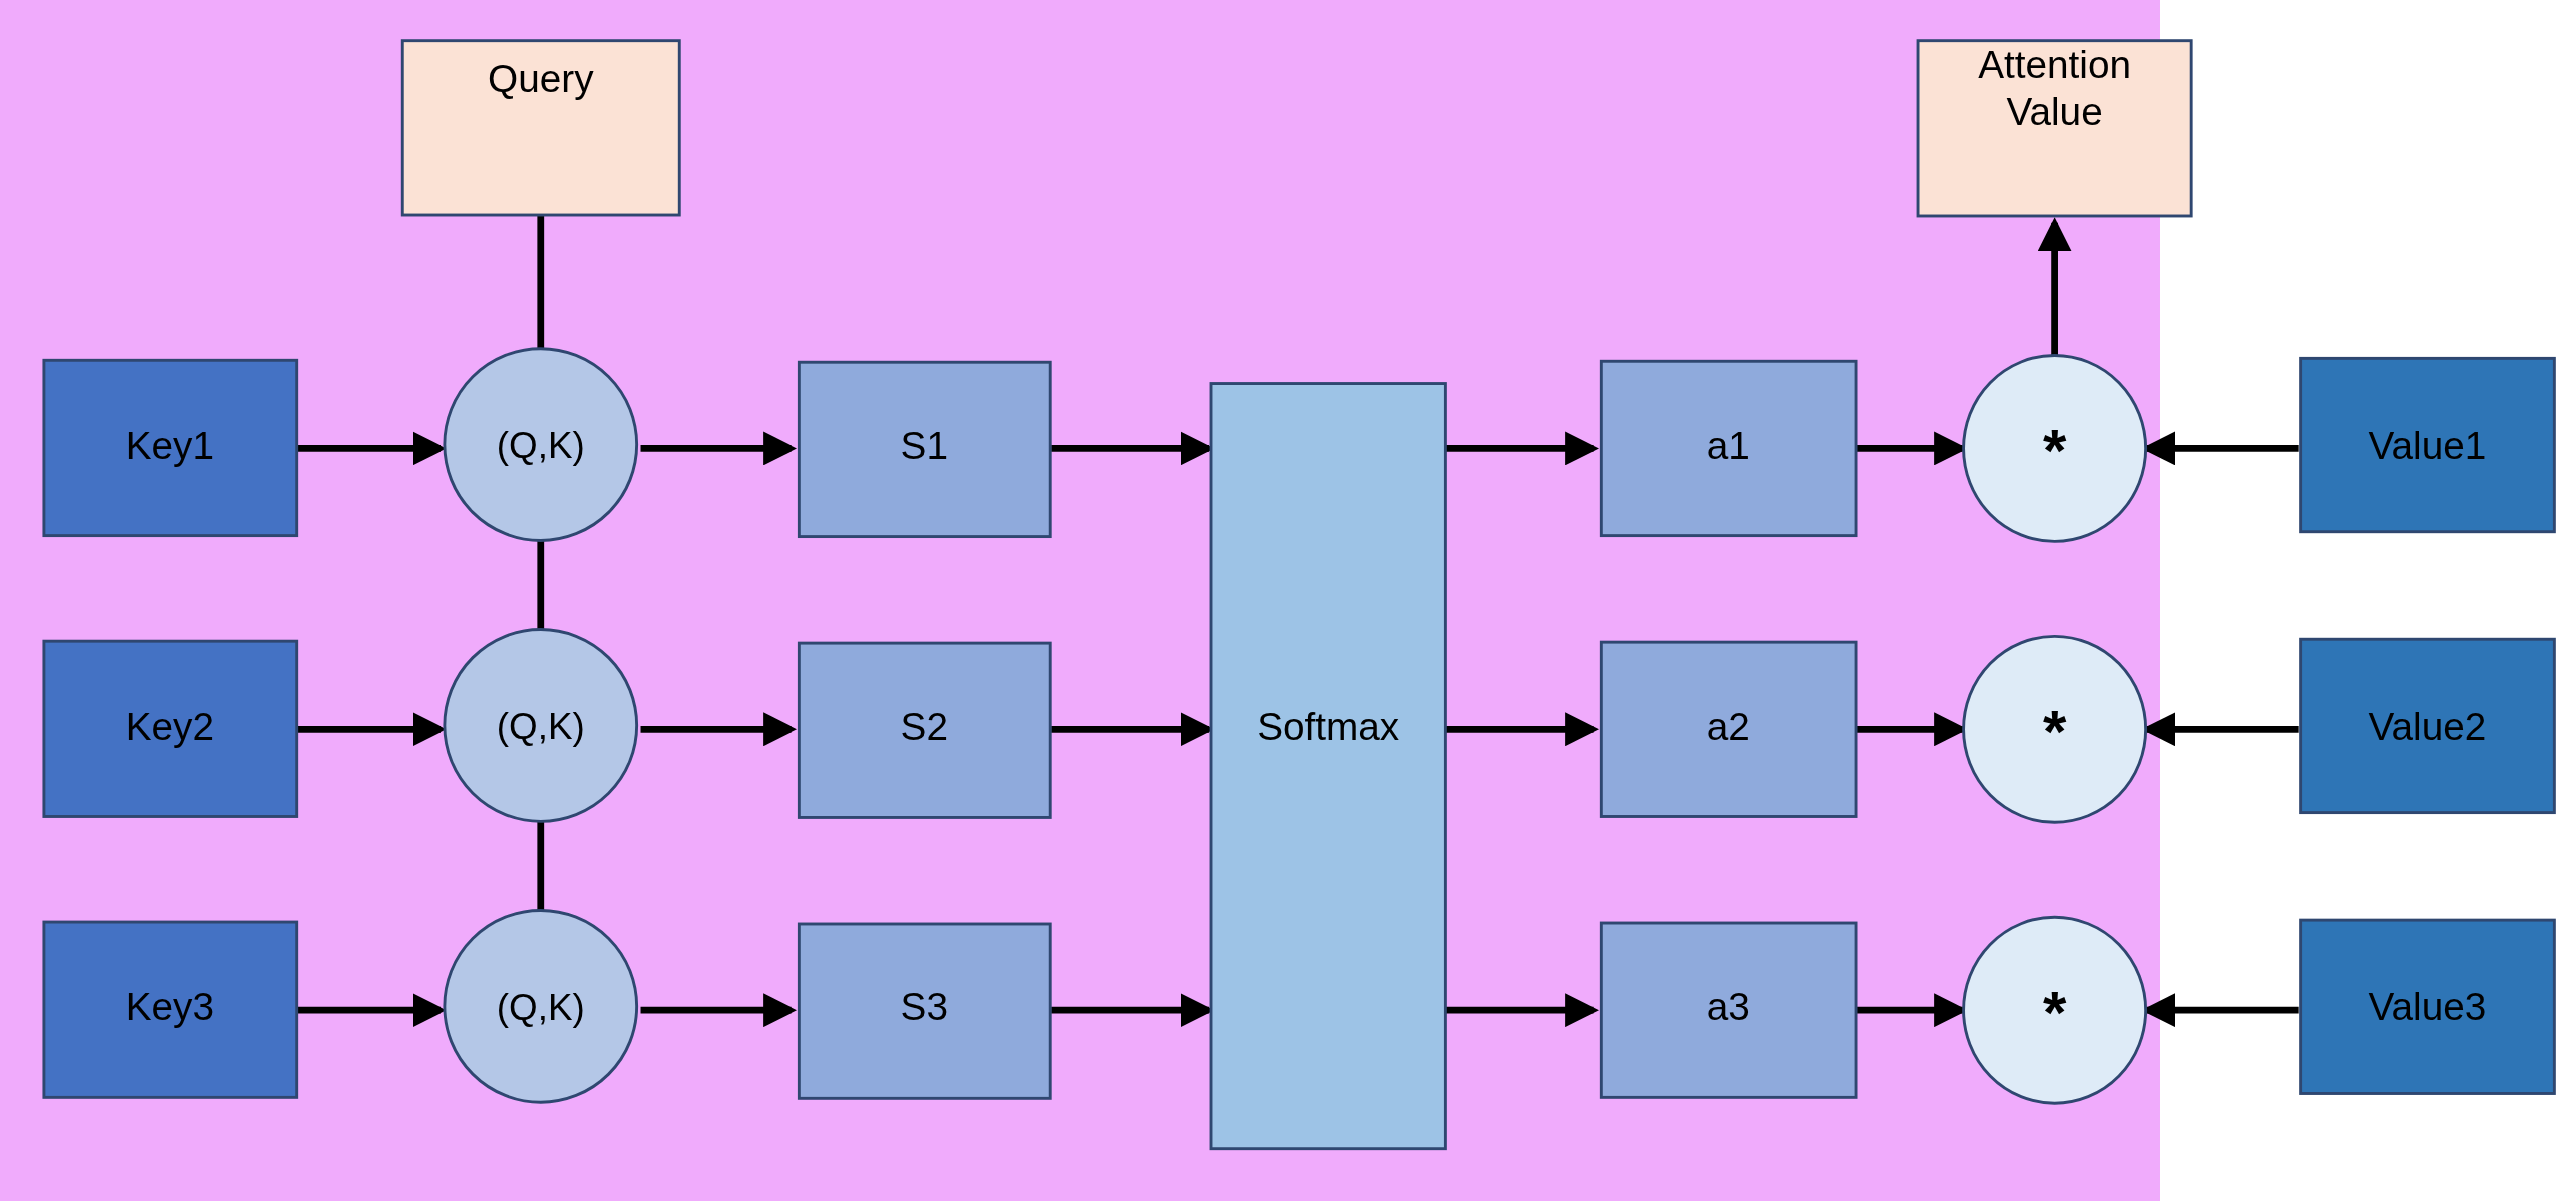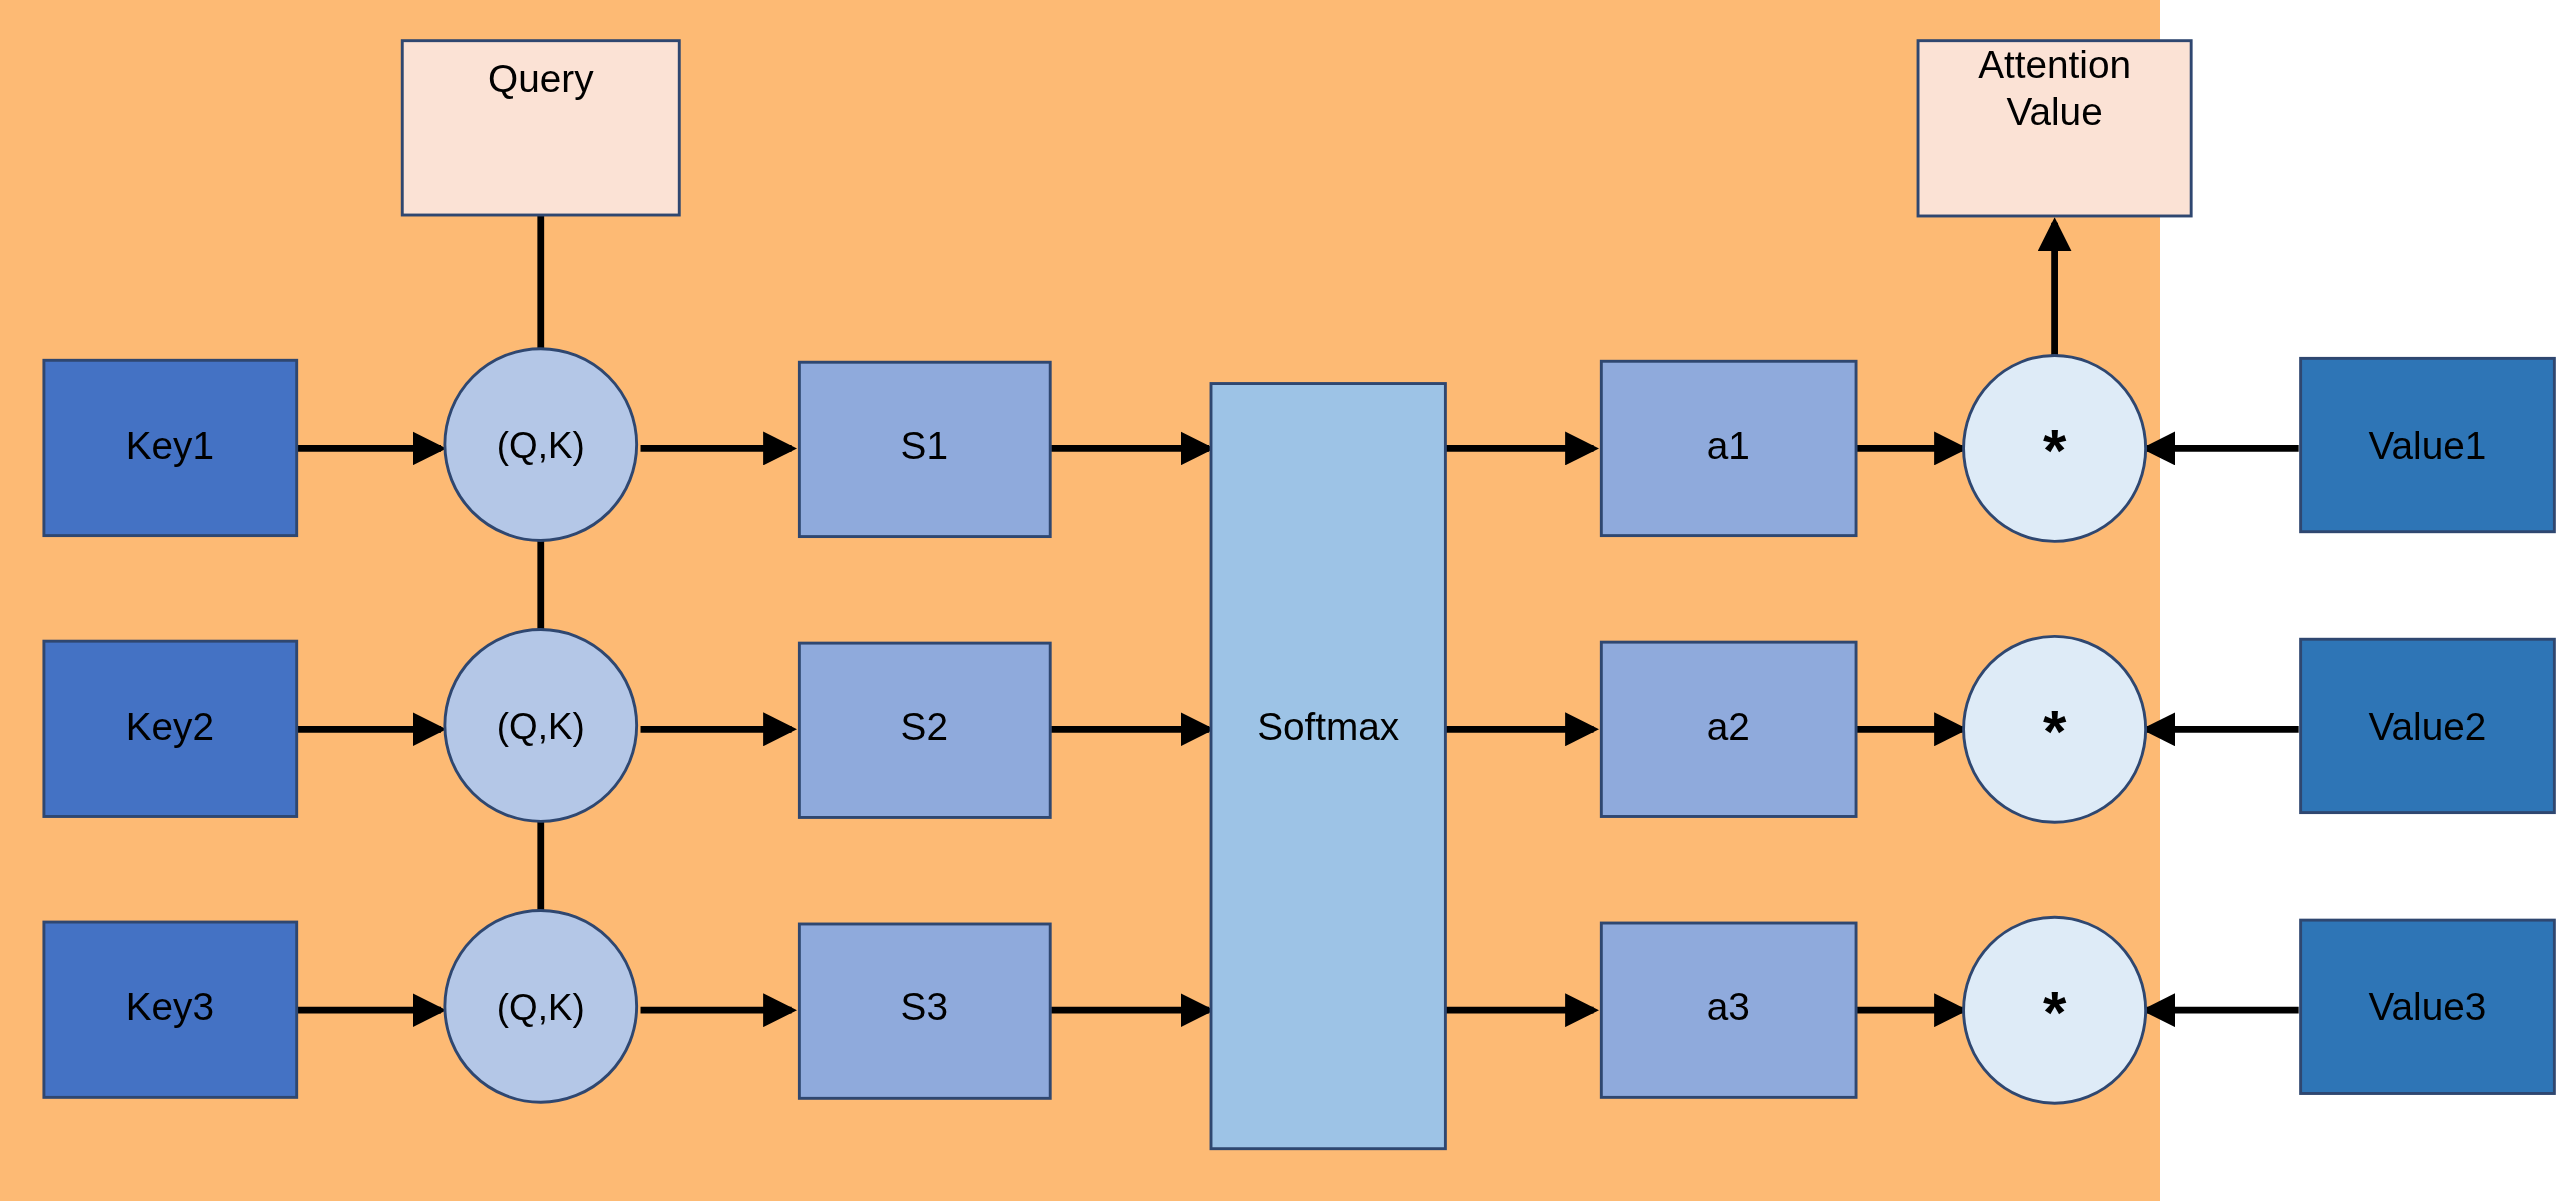--- a/index.html
+++ b/index.html
@@ -10,21 +10,21 @@
   body {
     width: 2576px;
     height: 1201px;
     overflow: hidden;
     font-family: "Liberation Sans", sans-serif;
   }
   #diagram-root {
     position: relative;
     width: 2160px;
     height: 1201px;
-    background: #fdba74;
+    background: #f0abfc;
   }
   svg.diagram {
     display: block;
     width: 2576px;
     height: 1201px;
   }
   .node-label {
     font-family: "Liberation Sans", sans-serif;
     font-size: 40px;
     fill: #000000;

